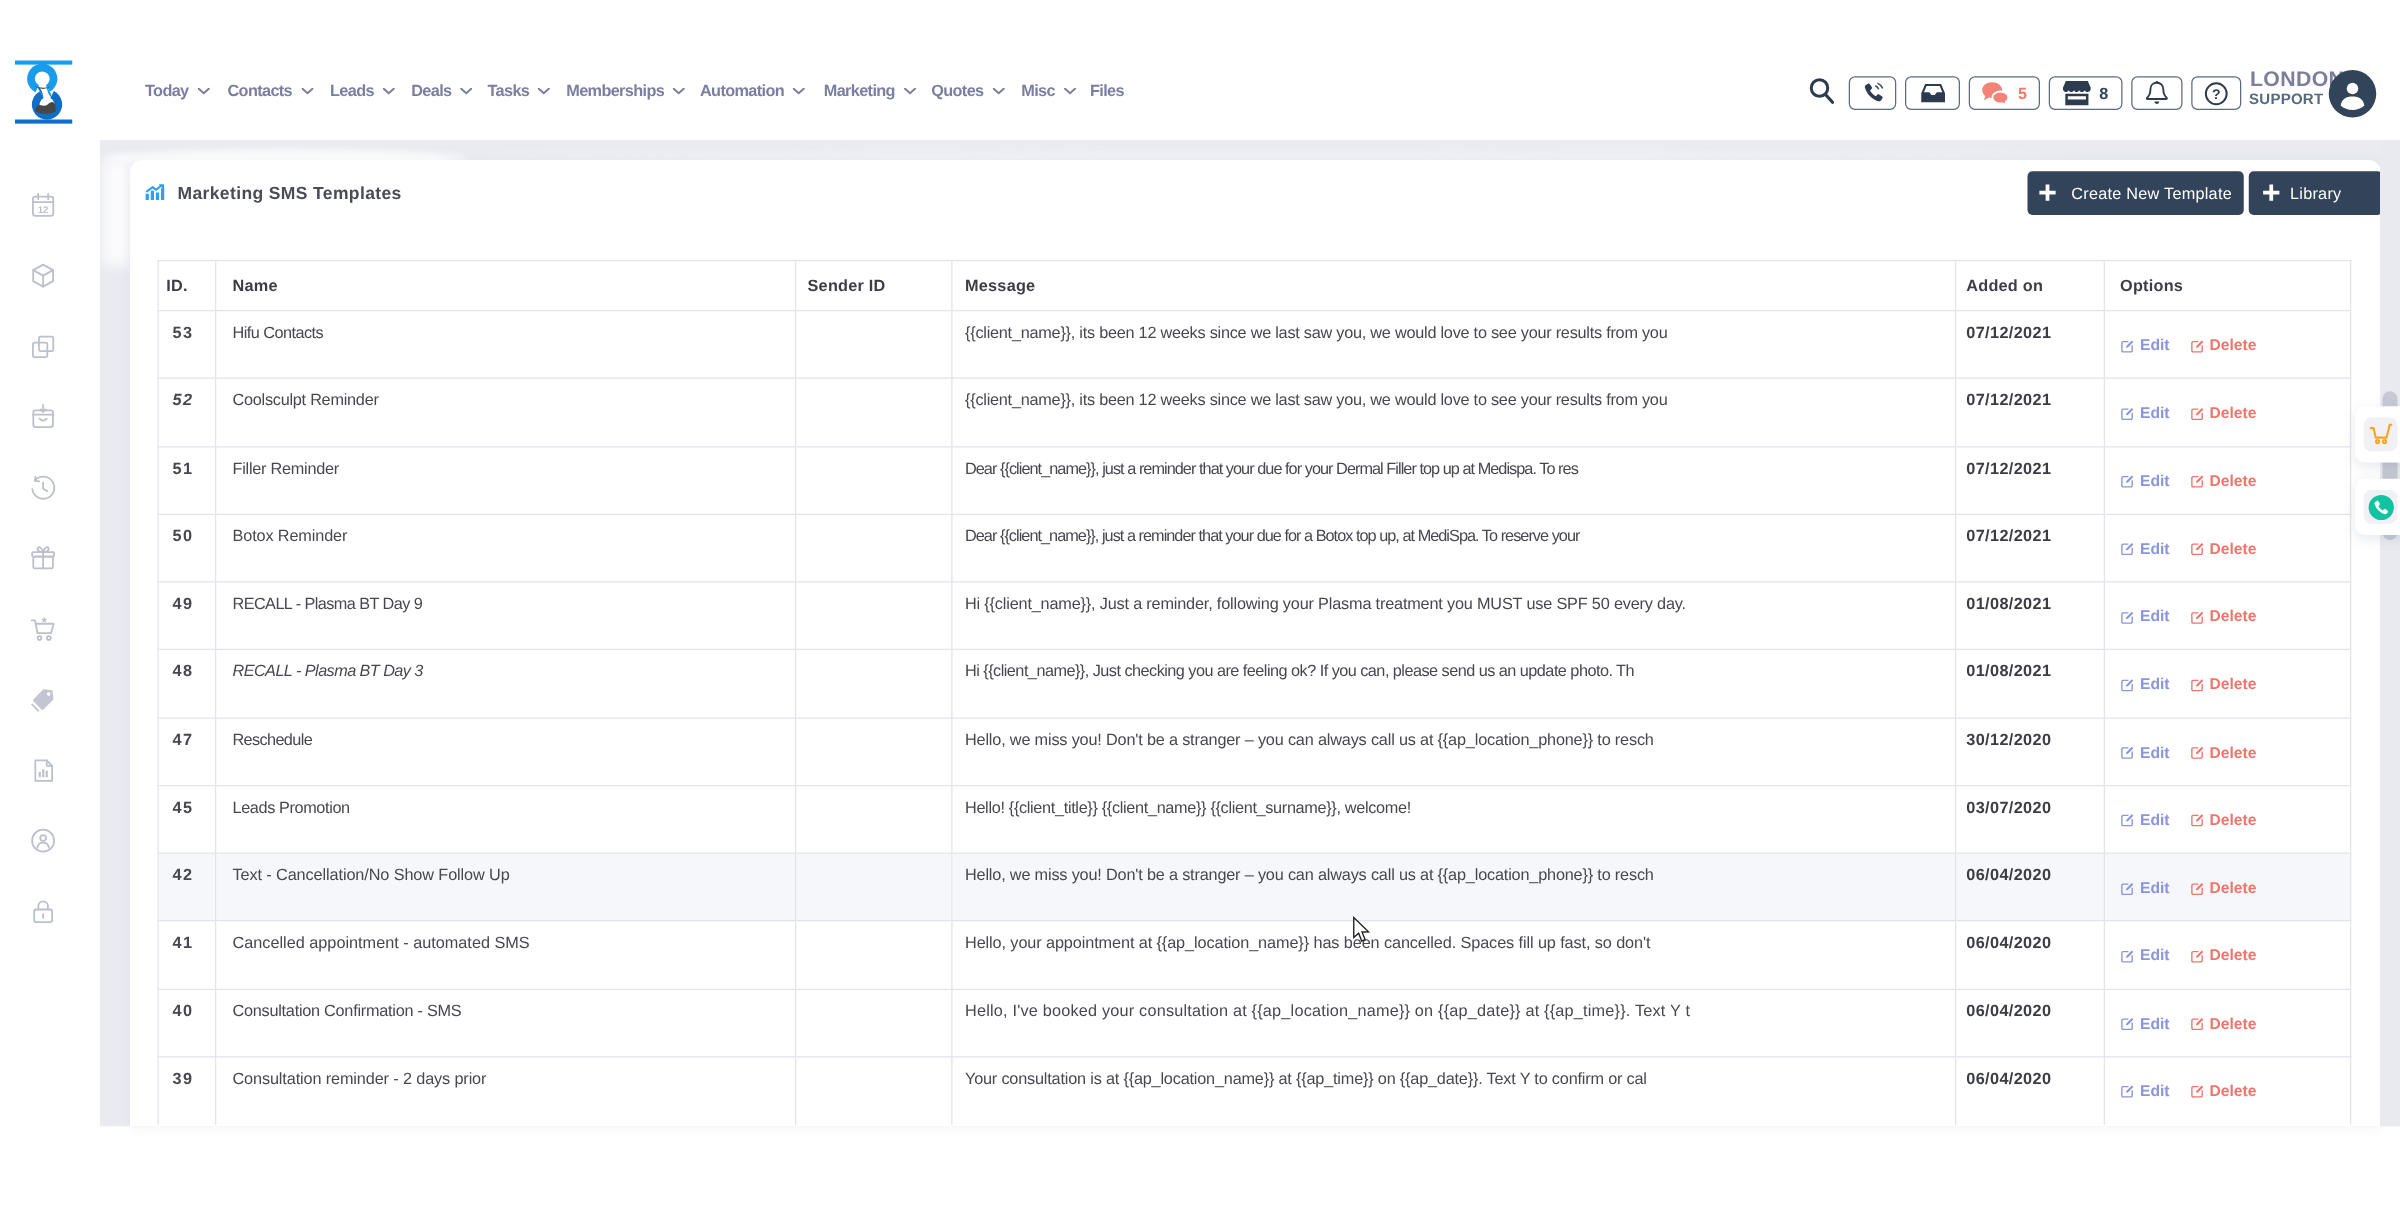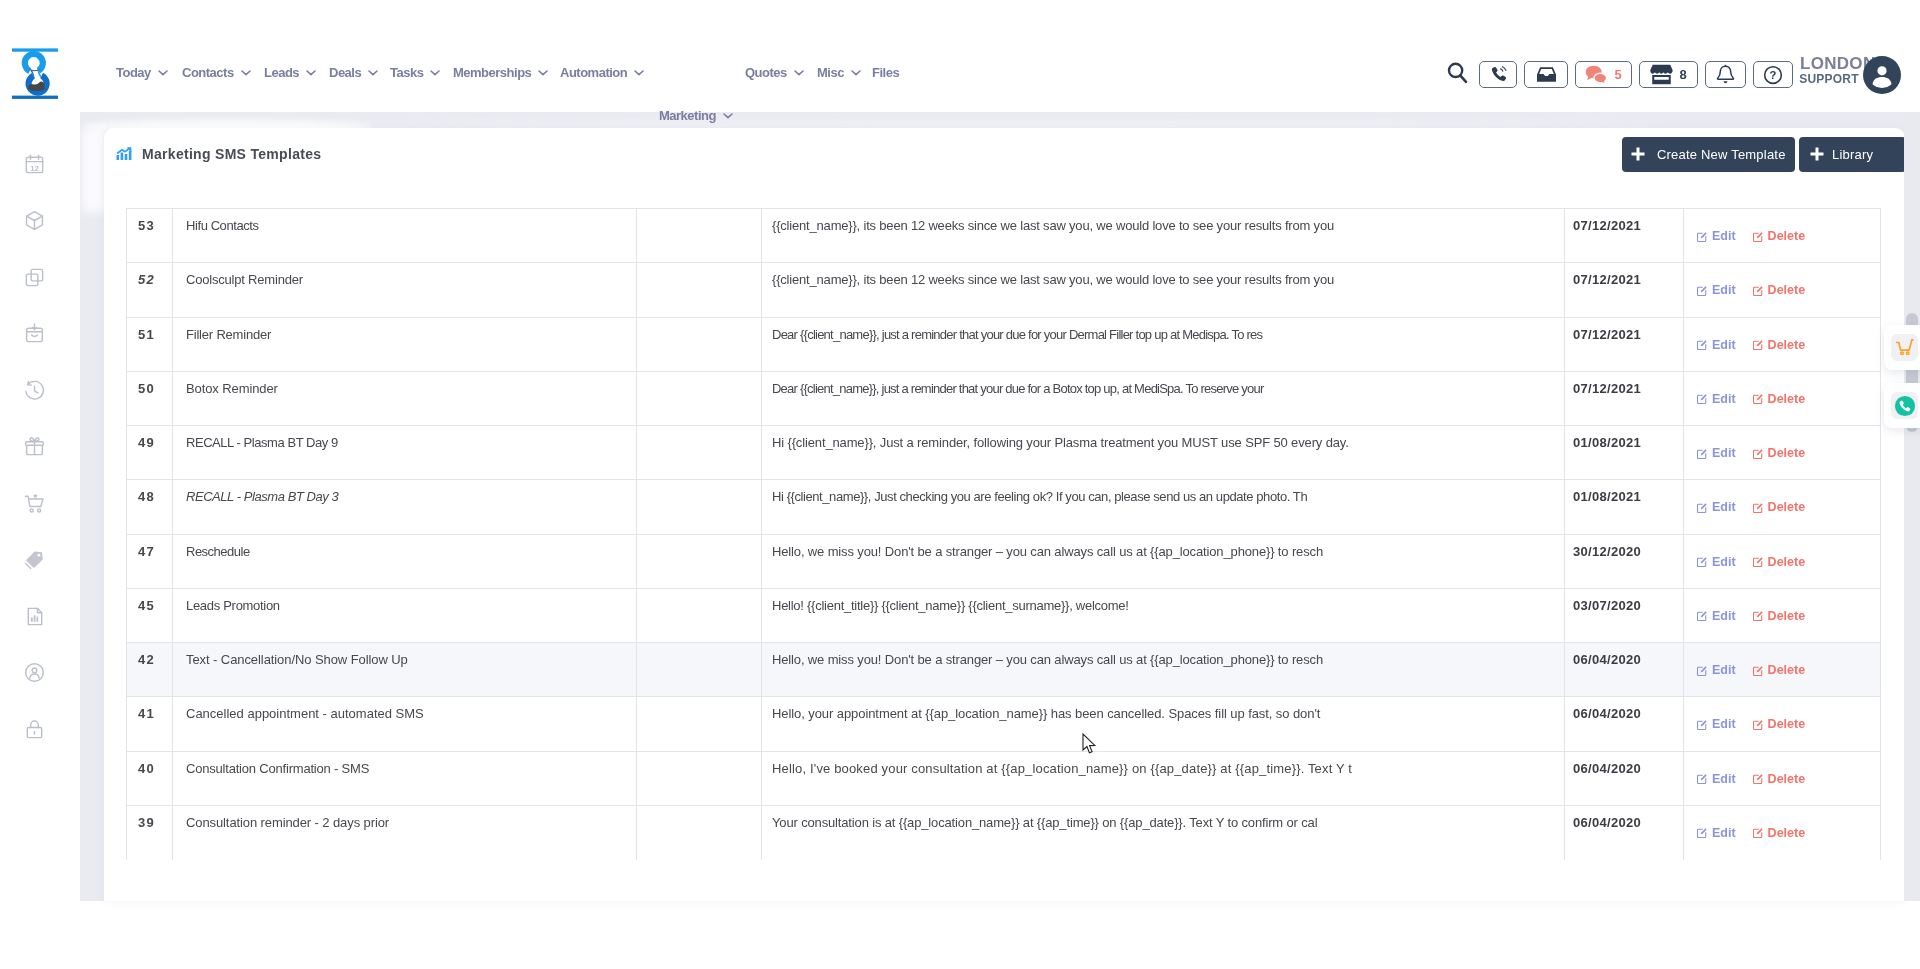--- a/index.html
+++ b/index.html
@@ -165,21 +165,21 @@
       </svg></div>
   <div class="abs nav" style="left:390px;">Tasks<svg width="10" height="6" viewBox="0 0 10 6">
         <path d="M1 1 L5 4.6 L9 1" fill="none" stroke="#7a7ea0" stroke-width="1.6" stroke-linecap="round"></path>
       </svg></div>
   <div class="abs nav" style="left:453px;">Memberships<svg width="10" height="6" viewBox="0 0 10 6">
         <path d="M1 1 L5 4.6 L9 1" fill="none" stroke="#7a7ea0" stroke-width="1.6" stroke-linecap="round"></path>
       </svg></div>
   <div class="abs nav" style="left:560px;">Automation<svg width="10" height="6" viewBox="0 0 10 6">
         <path d="M1 1 L5 4.6 L9 1" fill="none" stroke="#7a7ea0" stroke-width="1.6" stroke-linecap="round"></path>
       </svg></div>
-  <div class="abs nav" style="left:659px;margin-top:43px;">Marketing<svg width="10" height="6" viewBox="0 0 10 6">
+  <div class="abs nav" style="left:659px;">Marketing<svg width="10" height="6" viewBox="0 0 10 6">
         <path d="M1 1 L5 4.6 L9 1" fill="none" stroke="#7a7ea0" stroke-width="1.6" stroke-linecap="round"></path>
       </svg></div>
   <div class="abs nav" style="left:745px;">Quotes<svg width="10" height="6" viewBox="0 0 10 6">
         <path d="M1 1 L5 4.6 L9 1" fill="none" stroke="#7a7ea0" stroke-width="1.6" stroke-linecap="round"></path>
       </svg></div>
   <div class="abs nav" style="left:817px;">Misc<svg width="10" height="6" viewBox="0 0 10 6">
         <path d="M1 1 L5 4.6 L9 1" fill="none" stroke="#7a7ea0" stroke-width="1.6" stroke-linecap="round"></path>
       </svg></div>
   <div class="abs nav" style="left:872px;">Files</div>
 
@@ -247,20 +247,28 @@
   <div class="abs title">Marketing SMS Templates</div>
   <div class="abs btn" style="left:1622px;width:173px;"><svg class="plus" width="14" height="14" viewBox="0 0 14 14" style="margin:0 12px 0 9px;flex:none;">
         <path d="M7 0.5 V13.5 M0.5 7 H13.5" stroke="#fff" stroke-width="3"></path>
       </svg>Create New Template</div>
   <div class="abs btn" style="left:1799px;width:107px;"><svg class="plus" width="14" height="14" viewBox="0 0 14 14" style="margin:0 8px 0 11px;flex:none;">
         <path d="M7 0.5 V13.5 M0.5 7 H13.5" stroke="#fff" stroke-width="3"></path>
       </svg>Library</div>
 
   <table class="grid">
     <tbody>
+        <tr>
+      <th class="c-id">ID.</th>
+          <th class="c-name">Name</th>
+          <th class="c-send">Sender ID</th>
+      <th class="c-msg">Message</th>
+          <th class="c-add">Added on</th>
+          <th class="c-opt">Options</th>
+    </tr>
     <tr class="first">
           <td class="c-id" style="padding-left:11px;">53</td>
           <td class="c-name" style="letter-spacing:-0.42px;">Hifu Contacts</td>
           <td class="c-send"></td>
           <td class="c-msg" style="letter-spacing:-0.19px;">{{client_name}}, its been 12 weeks since we last saw you, we would love to see your results from you</td>
           <td class="c-add">07/12/2021</td>
           <td class="c-opt">
             <div class="opts">
               <span class="edit"><svg width="12" height="12" viewBox="0 0 24 24">
                   <path fill="none" stroke="currentColor" stroke-width="2.2" d="M13.5 4.5 H4.8 A1.8 1.8 0 0 0 3 6.3 V19.2 A1.8 1.8 0 0 0 4.8 21 H17.7 A1.8 1.8 0 0 0 19.5 19.2 V10.5"></path>

